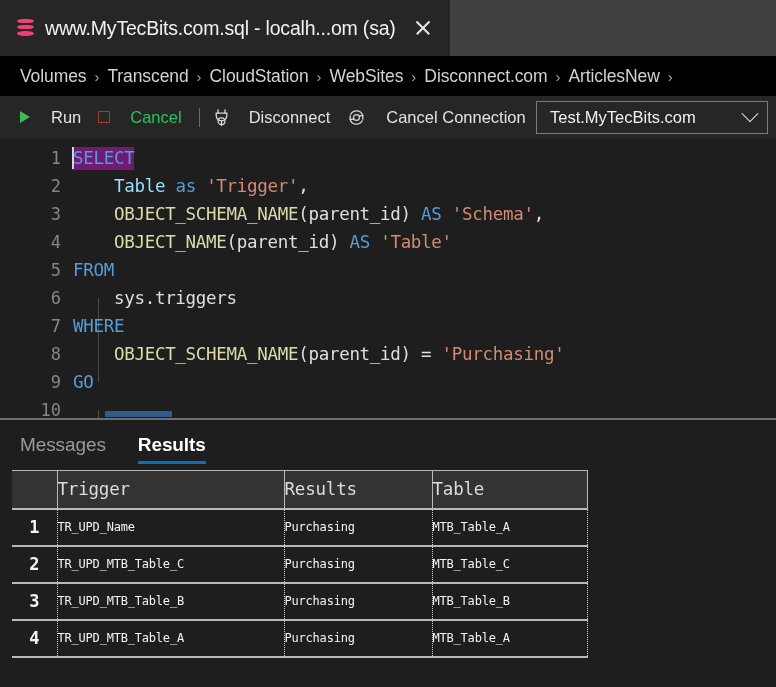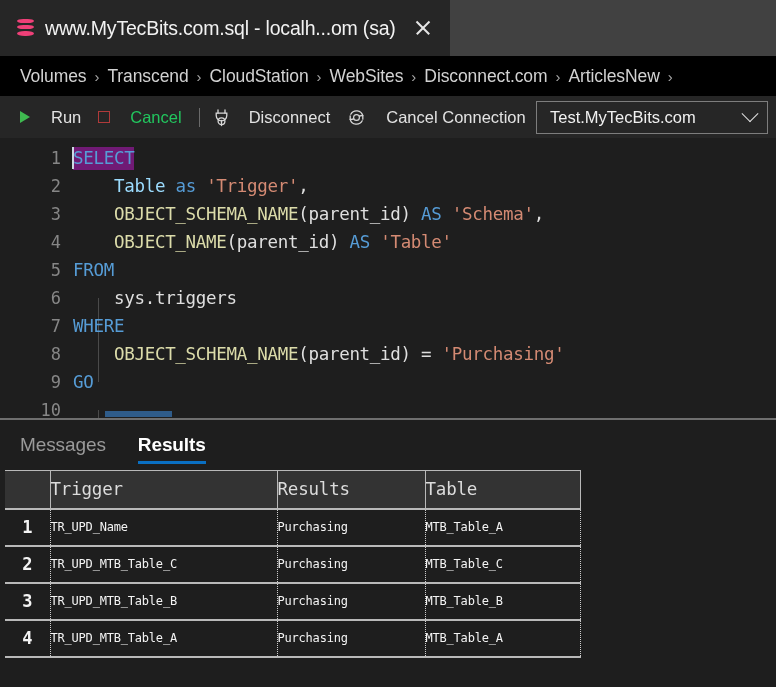--- a/index.html
+++ b/index.html
@@ -298,21 +298,21 @@
   
   .grid-wrap {
     flex: 1 1 auto;
     overflow: hidden;
     padding-left: 0px;
   }
   table.grid {
     border-collapse: collapse;
     table-layout: fixed;
     font-family: "DejaVu Sans Mono", monospace;
-    margin-left: 5px;
+    margin-left: 12px;
     padding-left: 26px;
   }
   table.grid th, table.grid td {
     padding: 0;
     margin: 0;
   }
   .col-idx  { width: 45px; }
   .col-trig { width: 227px; }
   .col-sch  { width: 148px; }
   .col-tbl  { width: 155px; }

